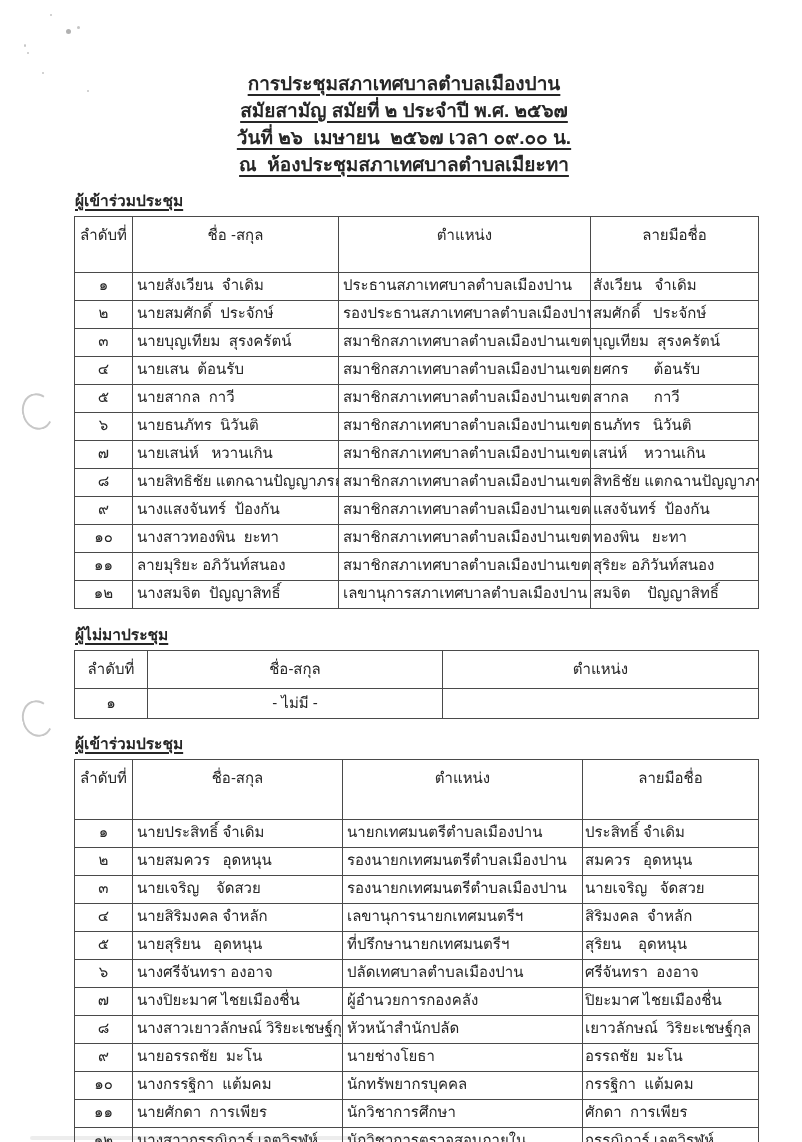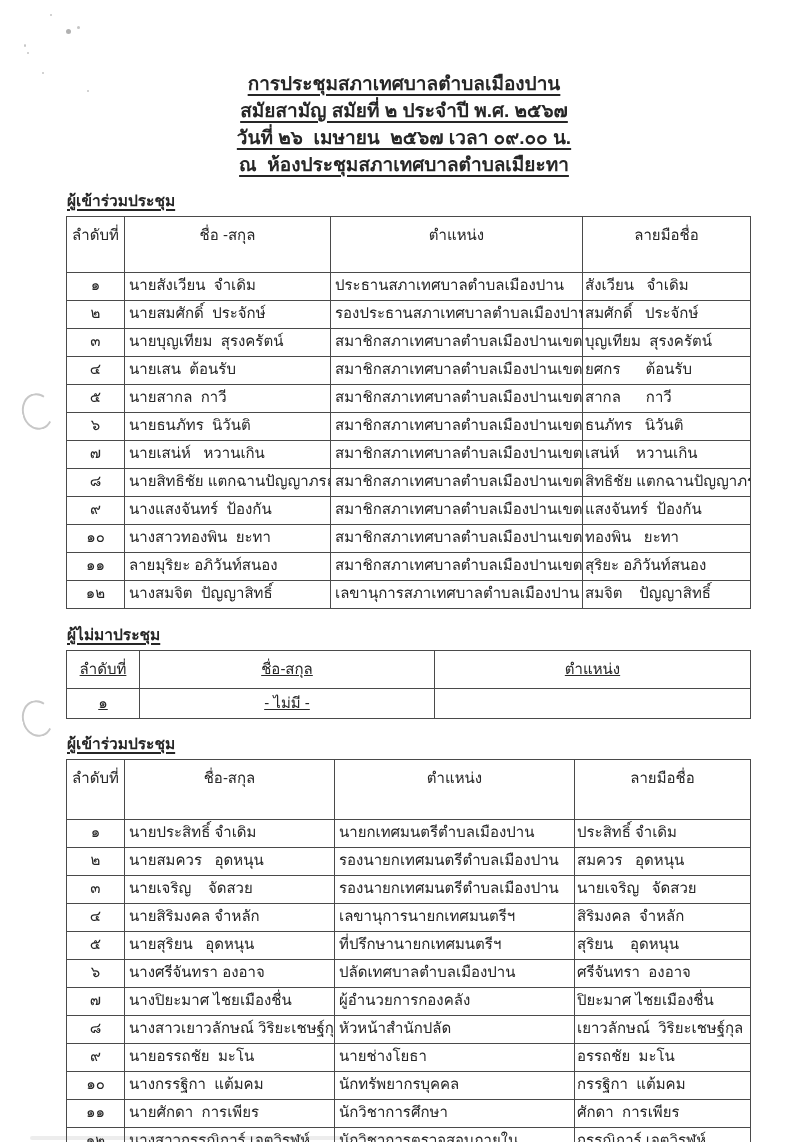--- a/index.html
+++ b/index.html
@@ -18,31 +18,31 @@
   .title .line {
     display:inline-block;
     text-decoration:underline;
     text-underline-offset:4px;
     text-decoration-thickness:1.5px;
     white-space:pre;
   }
   .title .row { line-height:27px; }
 
   
-  .sec { margin:4px; }
+  .sec { margin:12px; }
   .sec-head {
     display:inline-block;
     font-weight:bold; font-size:15.5px;
     text-decoration:underline;
     text-underline-offset:3px;
     text-decoration-thickness:1.5px;
     margin:0 0 3px 1px;
   }
   .sec1 { margin-top:10px; }
-  .sec2 { margin-top:13px;text-decoration:underline; }
+  .sec2 { margin-top:13px; }
   .sec3 { margin-top:12px; }
 
   
   table { border-collapse:collapse; table-layout:fixed; width:684px; }
   th, td {
     border:1.5px solid #4a4a4a;
     font-size:15px; font-weight:normal;
     overflow:hidden;
   }
   th { vertical-align:top; text-align:center; padding:6px 2px 0 2px; }

